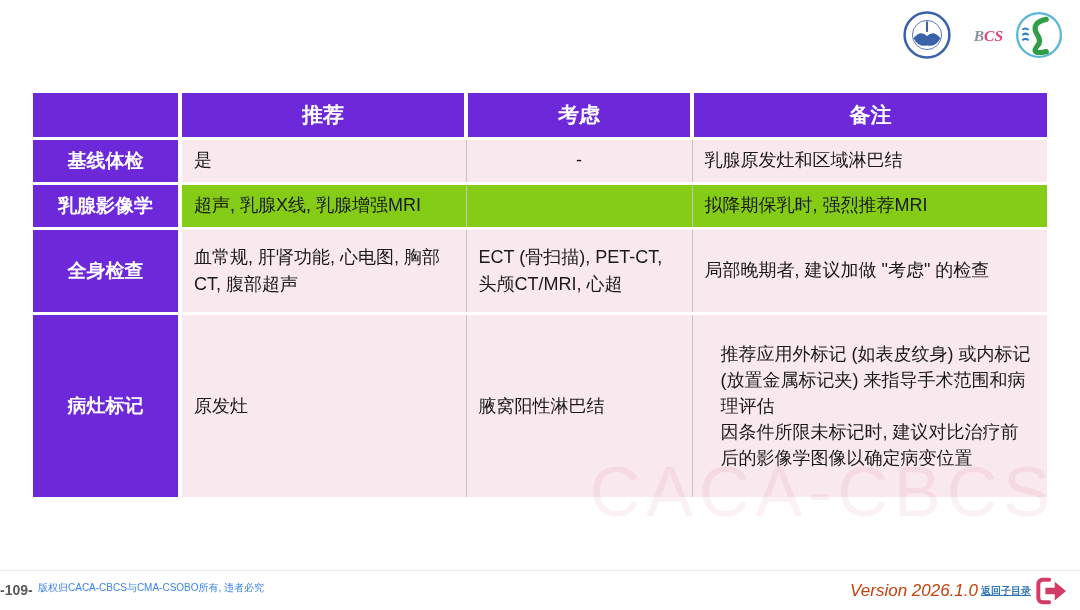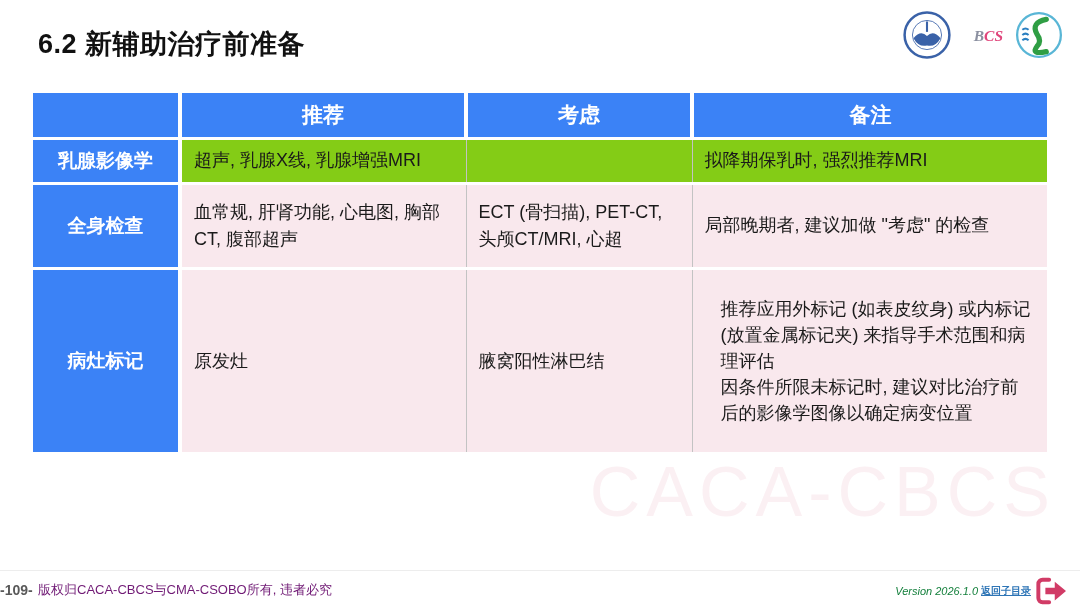--- a/index.html
+++ b/index.html
@@ -28,21 +28,21 @@
   .logo-bcs { width: 62px; }
 
   
   .table-wrap { position: absolute; left: 33px; top: 93px; }
   table {
     border-collapse: collapse; table-layout: fixed;
     width: 1014px;
   }
   th, td { vertical-align: middle; }
   th.blank, th.colhead, td.rowhead {
-    background: #3b82f6; color: #ffffff; font-weight: bold;
+    background: #6d28d9; color: #ffffff; font-weight: bold;
     text-align: center;
   }
   th.colhead { font-size: 21px; height: 45px; }
   td.rowhead { font-size: 19px; }
   th.colhead, th.blank { border-left: 4px solid #ffffff; }
   th.blank { border-left: none; }
   td.rowhead { border-top: 3px solid #ffffff; }
   td.data {
     font-size: 18px; color: #1a1a1a;
     padding: 6px 12px; line-height: 1.45;
@@ -71,46 +71,45 @@
   
   .footer-divider {
     position: absolute; left: 0; right: 0; top: 570px;
     border-top: 1px solid #ededed;
   }
   .footer {
     position: absolute; left: 0; right: 0; bottom: 0; height: 38px;
   }
   .copyright {
     position: absolute; left: 38px; top: 9px;
-    font-size: 13px; color: #701a75;
+    font-size: 10px; color: #3b82f6;
   }
   .pagenum {
     position: absolute; left: 0; right: 0; top: 10px;
     text-align: left;
     font-size: 14px; font-weight: bold; color: #595959;
   }
   .footer-right {
     position: absolute; right: 12px; top: 4px;
     display: flex; align-items: center; gap: 3px;
   }
   .version {
-    font-size: 11px; font-style: italic; color: #15803d;
+    font-size: 17px; font-style: italic; color: #c2410c;
   }
   .back-link {
     font-size: 10px; font-weight: bold; color: #2e75b6;
     text-decoration: underline; cursor: pointer;
   }
   .return-icon { width: 34px; height: 30px; cursor: pointer; display: block; }
 </style>
 </head>
 <body>
 
 <div class="slide">
 
-  <div class="title">6.2 新辅助治疗前准备</div>
 
   <div class="logos">
     <svg class="logo" viewBox="0 0 48 48">
       <circle cx="24" cy="24" r="21.5" fill="#ffffff" stroke="#3a62a8" stroke-width="2.4"></circle>
       <circle cx="24" cy="24" r="14" fill="none" stroke="#3a62a8" stroke-width="0.8"></circle>
       <rect x="23" y="11" width="2" height="10" fill="#3a62a8"></rect>
       <path d="M11 27 q7 -8 13 -2 q6 -6 13 2 q-5 9 -13 7 q-8 2 -13 -7 z" fill="#3a62a8"></path>
     </svg>
     <svg class="logo logo-bcs" viewBox="0 0 60 48">
       <path d="M34 3 a21 21 0 1 0 0 42 a17 17 0 1 1 0 -42 z" fill="#bcc0c8"></path>
@@ -134,20 +133,26 @@
           <col style="width:286px">
           <col style="width:226px">
           <col style="width:355px">
       </colgroup>
       <tbody>
           <tr class="h45">
         <th class="blank"></th>
         <th class="colhead">推荐</th>
         <th class="colhead">考虑</th>
         <th class="colhead">备注</th>
+      </tr>
+      <tr class="h45 r-pink">
+        <td class="rowhead">基线体检</td>
+        <td class="data col-recommend">是</td>
+        <td class="data col-consider center">-</td>
+        <td class="data col-note">乳腺原发灶和区域淋巴结</td>
       </tr>
       <tr class="h45 r-white">
         <td class="rowhead">乳腺影像学</td>
         <td class="data col-recommend">超声, 乳腺X线, 乳腺增强MRI</td>
         <td class="data col-consider center"></td>
         <td class="data col-note">拟降期保乳时, 强烈推荐MRI</td>
       </tr>
       <tr class="h85 r-pink">
         <td class="rowhead">全身检查</td>
         <td class="data col-recommend">血常规, 肝肾功能, 心电图, 胸部CT, 腹部超声</td>

